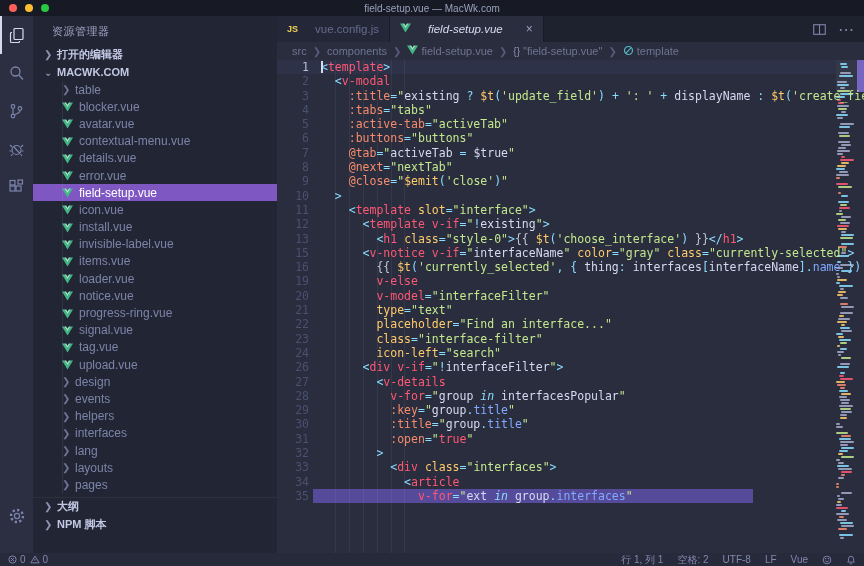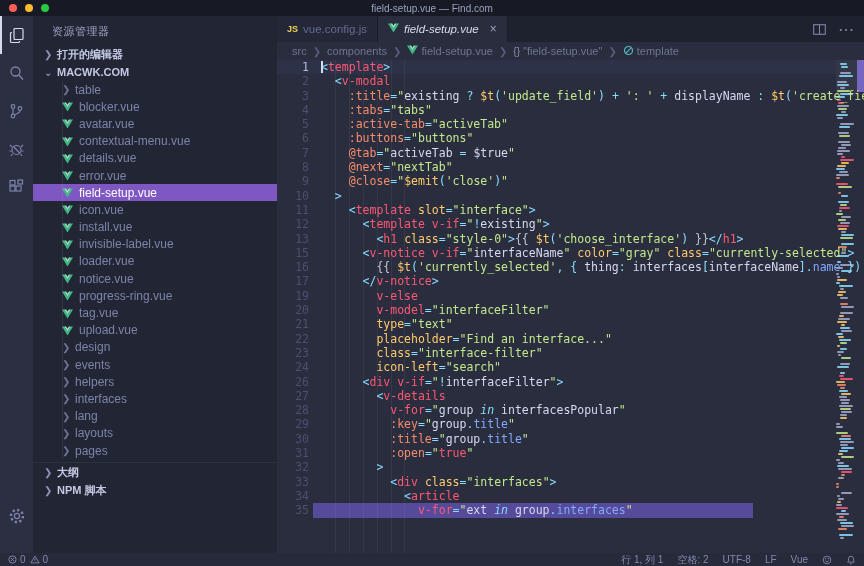--- a/index.html
+++ b/index.html
@@ -26,21 +26,21 @@
   .tree{position:relative;}
   .tree-guide{position:absolute;left:29px;top:0;bottom:0;width:1px;background:rgba(255,255,255,.07);}
   .tree-row{display:flex;align-items:center;height:17.2px;padding-left:29px;font-size:12px;color:#7c84a8;cursor:pointer;white-space:nowrap;}
   .tree-row .chev{width:13px;color:#6d7496;font-size:10px;flex:0 0 13px;}
   .tree-row .ficon{width:13px;height:11px;margin-right:4px;flex:0 0 13px;}
   .tree-row.selected{background:#7e57c2;color:#fff;}
   .sb-bottom{border-top:1px solid rgba(255,255,255,.05);margin-top:3px;}
   
   .editor{position:absolute;left:277px;top:16px;right:0;bottom:13px;background:#292d3e;display:flex;flex-direction:column;}
   .tabstrip{height:26px;background:#1e222f;display:flex;align-items:stretch;position:relative;flex:0 0 26px;}
-  .tab{display:flex;align-items:center;gap:5px;padding:0 10px;font-size:11.5px;color:#646c8e;background:#232737;border-right:1px solid #1a1d29;cursor:pointer;}
+  .tab{display:flex;align-items:center;gap:17px;padding:0 10px;font-size:11.5px;color:#646c8e;background:#232737;border-right:1px solid #1a1d29;cursor:pointer;}
   .tab.active{background:#292d3e;color:#d8dcf0;}
   .tab.active .tab-label{font-style:italic;}
   .tab .close{margin-left:6px;color:#9ba2c0;font-size:12px;}
   .jsbadge{background:transparent;color:#f0d154;font-weight:bold;font-size:9px;}
   .tab-actions{position:absolute;right:10px;top:0;height:26px;display:flex;align-items:center;gap:12px;color:#7d84a8;}
   .tab-actions .act{cursor:pointer;display:flex;align-items:center;}
   .breadcrumb{height:18px;display:flex;align-items:center;padding-left:15px;font-size:11px;color:#6e7593;gap:4px;flex:0 0 18px;white-space:nowrap;}
   .breadcrumb .sep{color:#565d7c;font-size:10px;margin:0 2px;}
   .bc-item{display:flex;align-items:center;gap:3px;cursor:pointer;}
   .bc-braces{color:#8a90b0;font-size:10px;}
@@ -76,21 +76,21 @@
 <body>
 
 <div class="window">
 
   <div class="titlebar">
     <div class="lights">
       <div class="light r"></div>
       <div class="light y"></div>
       <div class="light g"></div>
     </div>
-    <span>field-setup.vue — Find.com</span>
+    <span>field-setup.vue — MacWk.com</span>
   </div>
 
   <div class="activitybar">
     <div class="ab-item active">
       <svg width="19" height="19" viewBox="0 0 19 19" fill="none" stroke="currentColor" stroke-width="1.2">
         <rect x="6" y="2.5" width="9" height="11" rx="1"></rect>
         <path d="M4 6.5 H3.5 a1 1 0 0 0 -1 1 v8 a1 1 0 0 0 1 1 h7 a1 1 0 0 0 1 -1 V15"></path>
       </svg>
     </div>
     <div class="ab-item">
@@ -206,35 +206,49 @@
               <path fill="#41b883" d="M0 0h2.6L6 5.4 9.4 0H12L6 10z"></path>
               <path fill="#9fe8c8" d="M2.6 0h1.9L6 2.5 7.5 0h1.9L6 5.4z"></path>
             </svg></span>
           <span>invisible-label.vue</span>
         </div>
         <div class="tree-row">
           <span class="ficon"><svg width="11" height="10" viewBox="0 0 12 10">
               <path fill="#41b883" d="M0 0h2.6L6 5.4 9.4 0H12L6 10z"></path>
               <path fill="#9fe8c8" d="M2.6 0h1.9L6 2.5 7.5 0h1.9L6 5.4z"></path>
             </svg></span>
+          <span>items.vue</span>
+        </div>
+        <div class="tree-row">
+          <span class="ficon"><svg width="11" height="10" viewBox="0 0 12 10">
+              <path fill="#41b883" d="M0 0h2.6L6 5.4 9.4 0H12L6 10z"></path>
+              <path fill="#9fe8c8" d="M2.6 0h1.9L6 2.5 7.5 0h1.9L6 5.4z"></path>
+            </svg></span>
           <span>loader.vue</span>
         </div>
         <div class="tree-row">
           <span class="ficon"><svg width="11" height="10" viewBox="0 0 12 10">
               <path fill="#41b883" d="M0 0h2.6L6 5.4 9.4 0H12L6 10z"></path>
               <path fill="#9fe8c8" d="M2.6 0h1.9L6 2.5 7.5 0h1.9L6 5.4z"></path>
             </svg></span>
           <span>notice.vue</span>
         </div>
         <div class="tree-row">
           <span class="ficon"><svg width="11" height="10" viewBox="0 0 12 10">
               <path fill="#41b883" d="M0 0h2.6L6 5.4 9.4 0H12L6 10z"></path>
               <path fill="#9fe8c8" d="M2.6 0h1.9L6 2.5 7.5 0h1.9L6 5.4z"></path>
             </svg></span>
           <span>progress-ring.vue</span>
+        </div>
+        <div class="tree-row">
+          <span class="ficon"><svg width="11" height="10" viewBox="0 0 12 10">
+              <path fill="#41b883" d="M0 0h2.6L6 5.4 9.4 0H12L6 10z"></path>
+              <path fill="#9fe8c8" d="M2.6 0h1.9L6 2.5 7.5 0h1.9L6 5.4z"></path>
+            </svg></span>
+          <span>signal.vue</span>
         </div>
         <div class="tree-row">
           <span class="ficon"><svg width="11" height="10" viewBox="0 0 12 10">
               <path fill="#41b883" d="M0 0h2.6L6 5.4 9.4 0H12L6 10z"></path>
               <path fill="#9fe8c8" d="M2.6 0h1.9L6 2.5 7.5 0h1.9L6 5.4z"></path>
             </svg></span>
           <span>tag.vue</span>
         </div>
         <div class="tree-row">
           <span class="ficon"><svg width="11" height="10" viewBox="0 0 12 10">
@@ -394,24 +408,20 @@
             <span class="ln">13</span>
             <span class="lc"><span class="tok tk-t">        </span><span class="tok tk-p">&lt;</span><span class="tok tk-g">h1</span><span class="tok tk-t"> </span><span class="tok tk-a">class</span><span class="tok tk-p">=</span><span class="tok tk-s">"style-0"</span><span class="tok tk-p">&gt;</span><span class="tok tk-m">{{ </span><span class="tok tk-f">$t</span><span class="tok tk-p">(</span><span class="tok tk-s">'choose_interface'</span><span class="tok tk-p">) </span><span class="tok tk-m">}}</span><span class="tok tk-p">&lt;/</span><span class="tok tk-g">h1</span><span class="tok tk-p">&gt;</span></span>
           </div>
           <div class="code-line">
             <span class="ln">15</span>
             <span class="lc"><span class="tok tk-t">      </span><span class="tok tk-p">&lt;</span><span class="tok tk-g">v-notice</span><span class="tok tk-t"> </span><span class="tok tk-g">v-if</span><span class="tok tk-p">=</span><span class="tok tk-s">"</span><span class="tok tk-v">interfaceName</span><span class="tok tk-s">"</span><span class="tok tk-t"> </span><span class="tok tk-a">color</span><span class="tok tk-p">=</span><span class="tok tk-s">"gray"</span><span class="tok tk-t"> </span><span class="tok tk-a">class</span><span class="tok tk-p">=</span><span class="tok tk-s">"currently-selected"</span><span class="tok tk-p">&gt;</span></span>
           </div>
           <div class="code-line">
             <span class="ln">16</span>
             <span class="lc"><span class="tok tk-t">        </span><span class="tok tk-m">{{ </span><span class="tok tk-f">$t</span><span class="tok tk-p">(</span><span class="tok tk-s">'currently_selected'</span><span class="tok tk-p">, { </span><span class="tok tk-v">thing</span><span class="tok tk-p">: </span><span class="tok tk-v">interfaces</span><span class="tok tk-p">[</span><span class="tok tk-v">interfaceName</span><span class="tok tk-p">]</span><span class="tok tk-p">.</span><span class="tok tk-o">name</span><span class="tok tk-p"> }) </span></span>
-          </div>
-          <div class="code-line">
-            <span class="ln">17</span>
-            <span class="lc"><span class="tok tk-t">      </span><span class="tok tk-p">&lt;/</span><span class="tok tk-g">v-notice</span><span class="tok tk-p">&gt;</span></span>
           </div>
           <div class="code-line">
             <span class="ln">19</span>
             <span class="lc"><span class="tok tk-t">        </span><span class="tok tk-g">v-else</span></span>
           </div>
           <div class="code-line">
             <span class="ln">20</span>
             <span class="lc"><span class="tok tk-t">        </span><span class="tok tk-g">v-model</span><span class="tok tk-p">=</span><span class="tok tk-s">"interfaceFilter"</span></span>
           </div>
           <div class="code-line">

